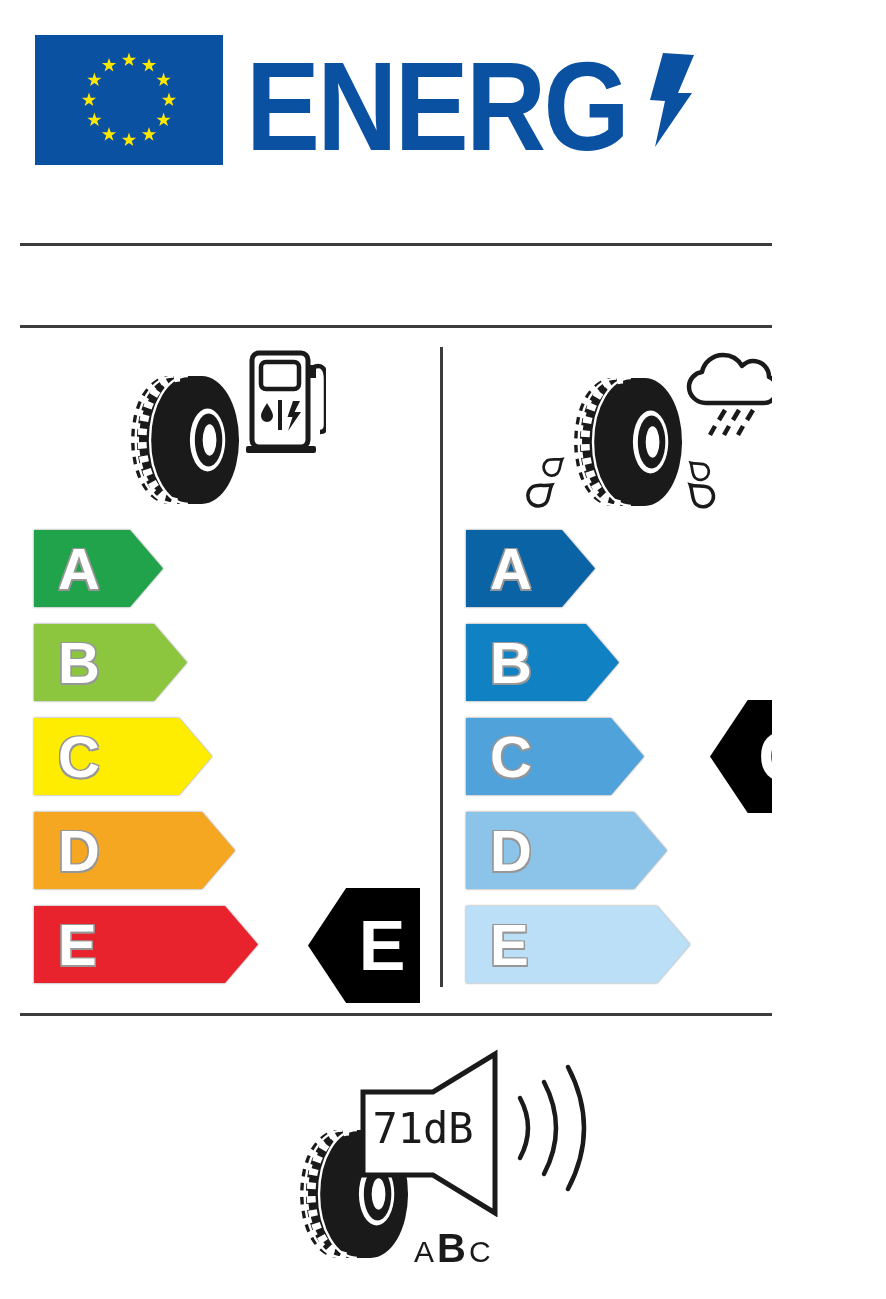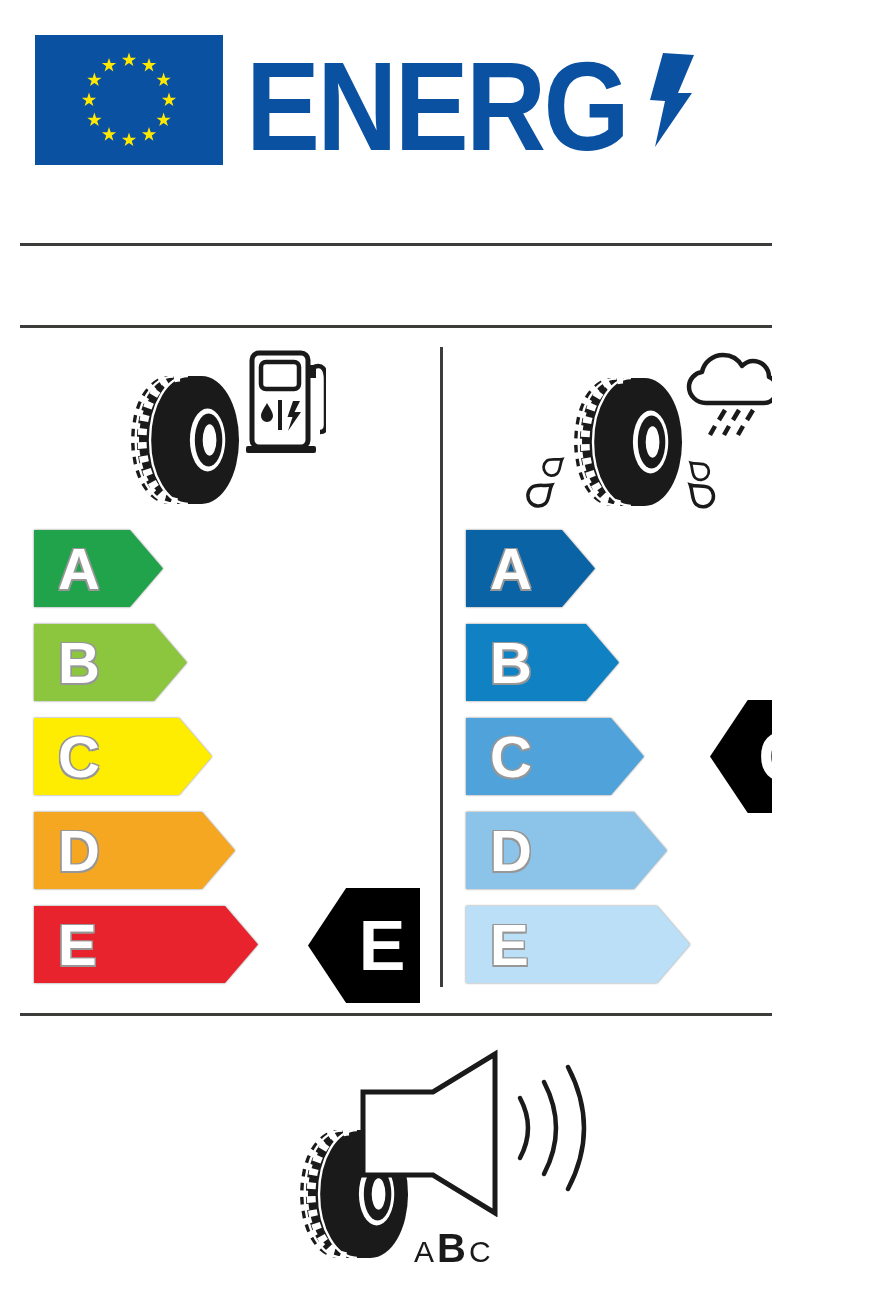--- a/index.html
+++ b/index.html
@@ -190,20 +190,21 @@
   <div class="badge" style="left:710px;top:700px;width:111px;height:113px">C</div>
 
   <svg class="abs z1" style="left:296px;top:1124px" width="114" height="140">
       <use href="#tire-icon"></use>
     </svg>
 
   <svg class="abs z5" style="left:357px;top:1047px" width="142" height="170" viewBox="0 0 142 170">
     <path d="M6,45 H76 L138,7 V166 L76,128 H6 Z" fill="#fff" stroke="#1a1a1a" stroke-width="5" stroke-linejoin="miter"></path>
   </svg>
 
+  <div class="db">71dB</div>
 
   <svg class="abs" style="left:512px;top:1058px" width="82" height="140" viewBox="0 0 82 140">
     <g fill="none" stroke="#1a1a1a" stroke-width="4.5" stroke-linecap="round">
       <path d="M8,40 Q24,70 8,100"></path>
       <path d="M32,24 Q56,70 32,116"></path>
       <path d="M56,9 Q88,70 56,131"></path>
     </g>
   </svg>
 
   <div class="noise-abc">

